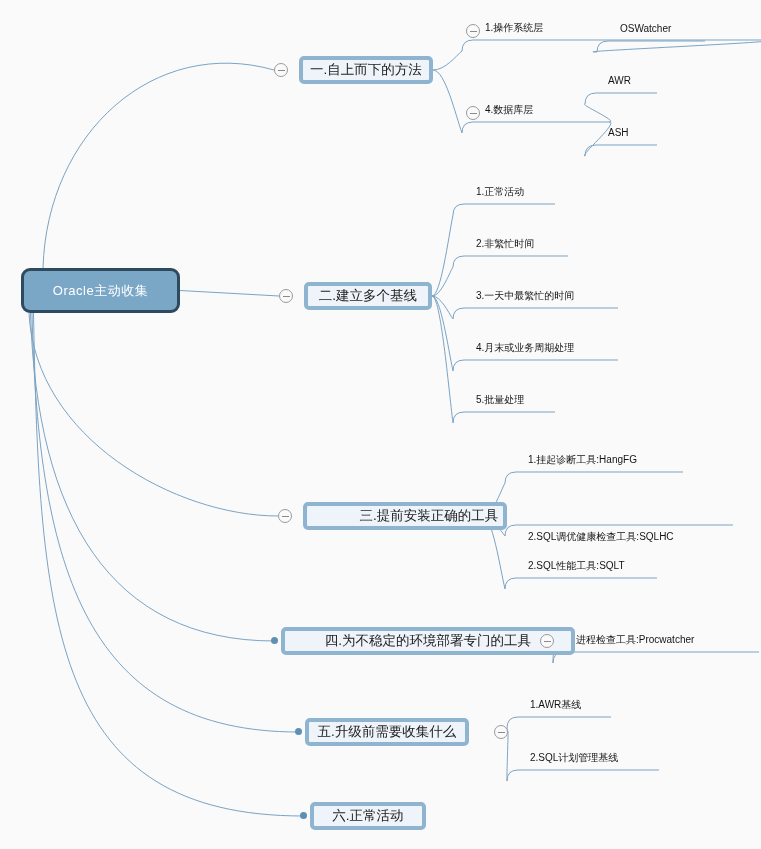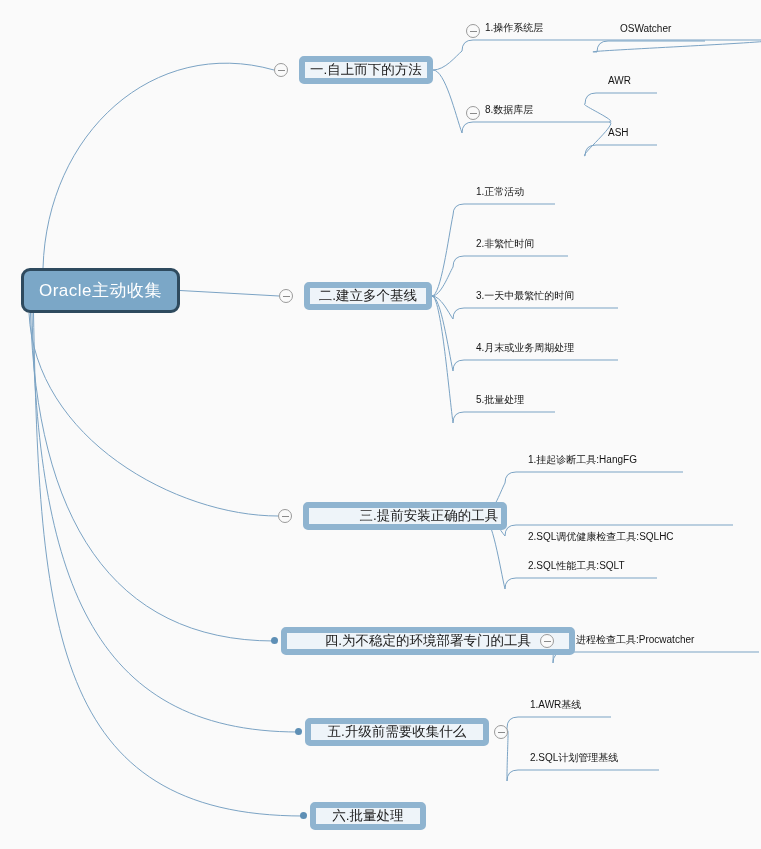--- a/index.html
+++ b/index.html
@@ -28,35 +28,35 @@
   .root-node {
     position: absolute;
     box-sizing: border-box;
     display: flex;
     align-items: center;
     justify-content: center;
     background: #7ba7c7;
     border: 3px solid #2e4a5e;
     border-radius: 9px;
     color: #ffffff;
-    font-size: 17px;
+    font-size: 13px;
     letter-spacing: 0.5px;
     white-space: nowrap;
     z-index: 5;
   }
 
   
   .l1-node {
     position: absolute;
     box-sizing: border-box;
     display: flex;
     align-items: center;
     justify-content: center;
     background: #eef4f9;
-    border: 6px solid #14b8a6;
+    border: 4px solid #14b8a6;
     border-radius: 5px;
     color: #1a1a1a;
     font-size: 13.5px;
     white-space: nowrap;
     z-index: 4;
   }
 
   
   .leaf {
     position: absolute;
@@ -166,21 +166,21 @@
       <div class="root-node" style="left: 21px; top: 268px; width: 159px; height: 45px; background: rgb(123, 167, 199); border-color: rgb(46, 74, 94); color: rgb(255, 255, 255);">
         <span>Oracle主动收集</span>
       </div>
       <div class="l1-node" style="left: 299px; top: 56px; width: 134px; height: 28px; background: rgb(238, 244, 249); border-color: rgb(143, 180, 208);">
         <span>一.自上而下的方法</span>
       </div>
       <div class="toggle" style="left: 274px; top: 63px;"></div>
       <div class="leaf" style="left: 485px; top: 23px;"><span>1.操作系统层</span></div>
       <div class="toggle" style="left: 466px; top: 24px;"></div>
       <div class="leaf" style="left: 620px; top: 24px;"><span>OSWatcher</span></div>
-      <div class="leaf" style="left: 485px; top: 105px;"><span>8.数据库层</span></div>
+      <div class="leaf" style="left: 485px; top: 105px;"><span>4.数据库层</span></div>
       <div class="toggle" style="left: 466px; top: 106px;"></div>
       <div class="leaf" style="left: 608px; top: 76px;"><span>AWR</span></div>
       <div class="leaf" style="left: 608px; top: 128px;"><span>ASH</span></div>
       <div class="l1-node" style="left: 304px; top: 282px; width: 128px; height: 28px; background: rgb(238, 244, 249); border-color: rgb(143, 180, 208);">
         <span>二.建立多个基线</span>
       </div>
       <div class="toggle" style="left: 279px; top: 289px;"></div>
       <div class="leaf" style="left: 476px; top: 187px;"><span>1.正常活动</span></div>
       <div class="leaf" style="left: 476px; top: 239px;"><span>2.非繁忙时间</span></div>
       <div class="leaf" style="left: 476px; top: 291px;"><span>3.一天中最繁忙的时间</span></div>
@@ -192,27 +192,27 @@
       <div class="toggle" style="left: 278px; top: 509px;"></div>
       <div class="leaf" style="left: 528px; top: 455px;"><span>1.挂起诊断工具:HangFG</span></div>
       <div class="leaf" style="left: 528px; top: 532px;"><span>2.SQL调优健康检查工具:SQLHC</span></div>
       <div class="leaf" style="left: 528px; top: 561px;"><span>2.SQL性能工具:SQLT</span></div>
       <div class="l1-node" style="left: 281px; top: 627px; width: 294px; height: 28px; background: rgb(238, 244, 249); border-color: rgb(143, 180, 208);">
         <span>四.为不稳定的环境部署专门的工具</span>
       </div>
       <div class="toggle" style="left: 540px; top: 634px;"></div>
       <div class="dot" style="left: 271px; top: 637px; background: rgb(94, 143, 181);"></div>
       <div class="leaf" style="left: 576px; top: 635px;"><span>进程检查工具:Procwatcher</span></div>
-      <div class="l1-node" style="left: 305px; top: 718px; width: 184px; height: 28px; background: rgb(238, 244, 249); border-color: rgb(143, 180, 208);">
+      <div class="l1-node" style="left: 305px; top: 718px; width: 164px; height: 28px; background: rgb(238, 244, 249); border-color: rgb(143, 180, 208);">
         <span>五.升级前需要收集什么</span>
       </div>
       <div class="toggle" style="left: 494px; top: 725px;"></div>
       <div class="dot" style="left: 295px; top: 728px; background: rgb(94, 143, 181);"></div>
       <div class="leaf" style="left: 530px; top: 700px;"><span>1.AWR基线</span></div>
       <div class="leaf" style="left: 530px; top: 753px;"><span>2.SQL计划管理基线</span></div>
       <div class="l1-node" style="left: 310px; top: 802px; width: 116px; height: 28px; background: rgb(238, 244, 249); border-color: rgb(143, 180, 208);">
-        <span>六.批量处理</span>
+        <span>六.正常活动</span>
       </div>
       <div class="dot" style="left: 300px; top: 812px; background: rgb(94, 143, 181);"></div>
     </div>
 
 
 </div>
 
 </body></html>

